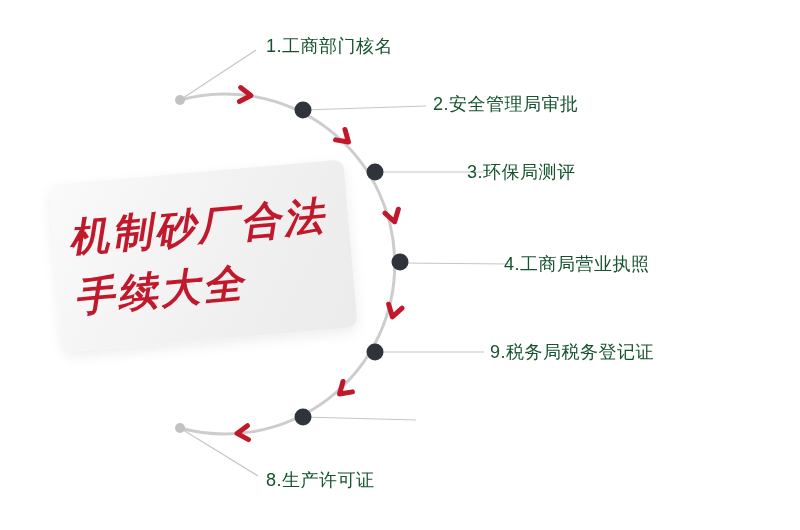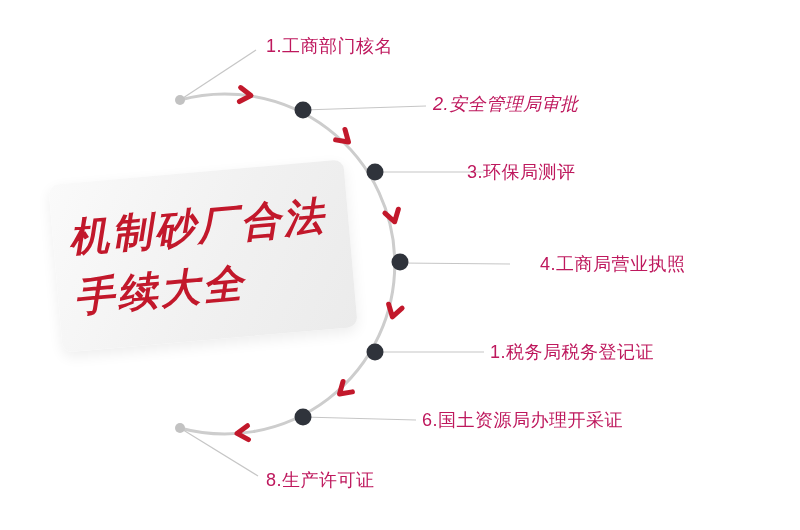--- a/index.html
+++ b/index.html
@@ -13,28 +13,28 @@
   }
   .diagram-svg {
     position: absolute;
     left: 0; top: 0;
     width: 800px; height: 530px;
   }
   .step-label {
     position: absolute;
     font-size: 18px;
     line-height: 22px;
-    color: #be185d;
+    color: #14532d;
     white-space: nowrap;
     letter-spacing: 0.5px;
   }
   .step-1 { left: 266px; top: 35px; }
-  .step-2 { left: 433px; top: 93px; font-style: italic; }
+  .step-2 { left: 433px; top: 93px; }
   .step-3 { left: 467px; top: 161px; }
-  .step-4 { left: 540px; top: 253px; }
+  .step-4 { left: 504px; top: 253px; }
   .step-5 { left: 490px; top: 341px; }
   .step-6 { left: 422px; top: 409px; }
   .step-7 { left: 266px; top: 469px; }
   .title-card {
     position: absolute;
     left: 55px; top: 172px;
     width: 296px; height: 168px;
     border-radius: 10px;
     background: linear-gradient(120deg, #fafafa 0%, #f1f1f1 55%, #ebebeb 100%);
     box-shadow: 0 5px 14px rgba(0,0,0,0.07);
@@ -95,17 +95,16 @@
 
   <div class="title-card">
     <div class="title-line">机制砂厂合法</div>
     <div class="title-line">手续大全</div>
   </div>
 
   <div class="step-label step-1">1.工商部门核名</div>
   <div class="step-label step-2">2.安全管理局审批</div>
   <div class="step-label step-3">3.环保局测评</div>
   <div class="step-label step-4">4.工商局营业执照</div>
-  <div class="step-label step-5">1.税务局税务登记证</div>
-  <div class="step-label step-6">6.国土资源局办理开采证</div>
+  <div class="step-label step-5">9.税务局税务登记证</div>
   <div class="step-label step-7">8.生产许可证</div>
 
 </div>
 
 </body></html>

